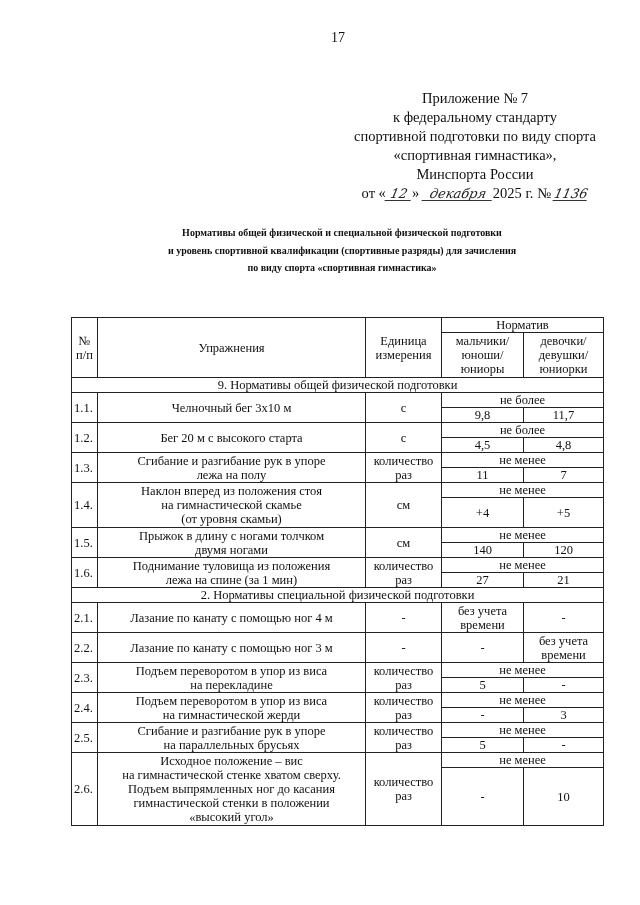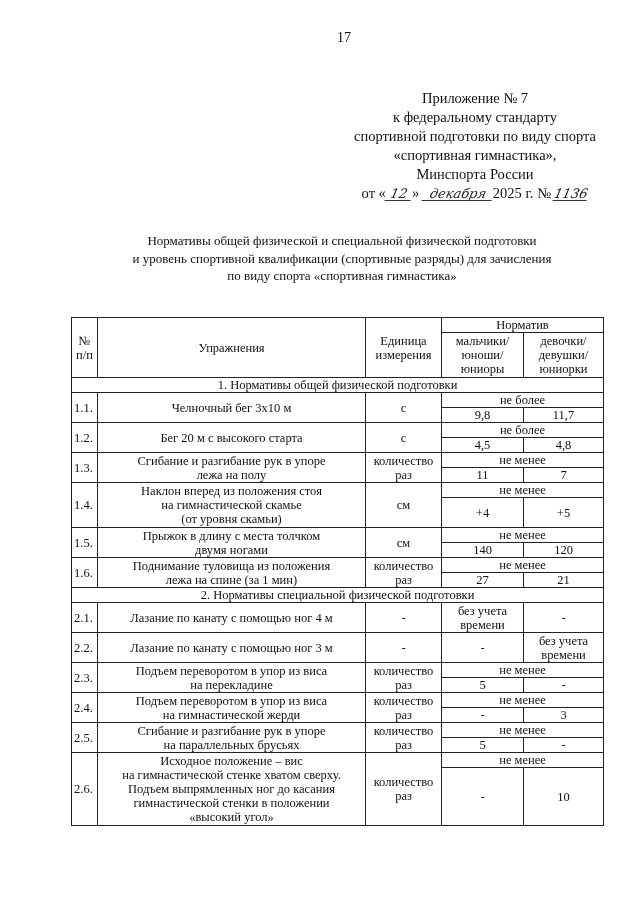--- a/index.html
+++ b/index.html
@@ -1,37 +1,37 @@
 <!DOCTYPE html>
 <html><head>
 <meta charset="utf-8">
 <style>
   html, body { margin: 0; padding: 0; background: #ffffff; }
   body {
     width: 640px; height: 905px; position: relative; overflow: hidden;
     font-family: "Liberation Serif", "DejaVu Serif", serif; color: #111;
   }
-  .page-number { position: absolute; left: 331px; top: 30px; font-size: 14px; margin-left: 6px; }
+  .page-number { position: absolute; left: 331px; top: 30px; font-size: 14px; }
   .annex {
     position: absolute; left: 340px; width: 270px; top: 56px;
     text-align: center; font-size: 14.5px; line-height: 19px; margin-top: 33px;
   }
   .annex .line { display: block; white-space: nowrap; }
   .date-line { white-space: nowrap; }
   .hand {
     font-family: "DejaVu Serif", serif; font-style: italic; font-size: 13px;
     display: inline-block; border-bottom: 1px solid #333; line-height: 13px;
     color: #222; transform: skewX(-12deg);
   }
   .hand.day { width: 26px; text-align: center; }
   .hand.month { width: 70px; text-align: center; }
   .hand.num { width: 34px; text-align: center; }
   .title {
-    position: absolute; left: 62px; width: 560px; top: 232px;
-    text-align: center; font-weight: normal; font-size: 13px; line-height: 17.5px;
+    position: absolute; left: 62px; width: 560px; top: 224px;
+    text-align: center; font-weight: bold; font-size: 10px; line-height: 17.5px;
   }
   .title .line { display: block; white-space: nowrap; }
   table.norms {
     position: absolute; left: 71px; top: 317px; width: 532px;
     border-collapse: collapse; table-layout: fixed; font-size: 12.5px; line-height: 14px;
   }
   table.norms td, table.norms th {
     border: 1px solid #222; text-align: center; vertical-align: middle;
     padding: 0 2px; font-weight: normal;
   }
@@ -89,21 +89,21 @@
           <span class="ml">юниоры</span>
         </th>
     <th>
           <span class="ml">девочки/</span>
           <span class="ml">девушки/</span>
           <span class="ml">юниорки</span>
         </th>
   </tr>
 
   <tr class="sec">
-        <td colspan="5">1. Нормативы общей физической подготовки</td>
+        <td colspan="5">9. Нормативы общей физической подготовки</td>
       </tr>
 
   <tr class="h2">
     <td rowspan="2" class="num">1.1.</td>
     <td rowspan="2">
           <span class="ml">Челночный бег 3х10 м</span>
         </td>
     <td rowspan="2">
           <span class="ml">с</span>
         </td>
@@ -159,21 +159,21 @@
     <td colspan="2">не менее</td>
   </tr>
   <tr style="height:30px">
     <td>+4</td>
     <td>+5</td>
   </tr>
 
   <tr class="h2">
     <td rowspan="2" class="num">1.5.</td>
     <td rowspan="2">
-          <span class="ml">Прыжок в длину с места толчком</span>
+          <span class="ml">Прыжок в длину с ногами толчком</span>
           <span class="ml">двумя ногами</span>
         </td>
     <td rowspan="2">
           <span class="ml">см</span>
         </td>
     <td colspan="2">не менее</td>
   </tr>
   <tr class="h2">
     <td>140</td>
     <td>120</td>

